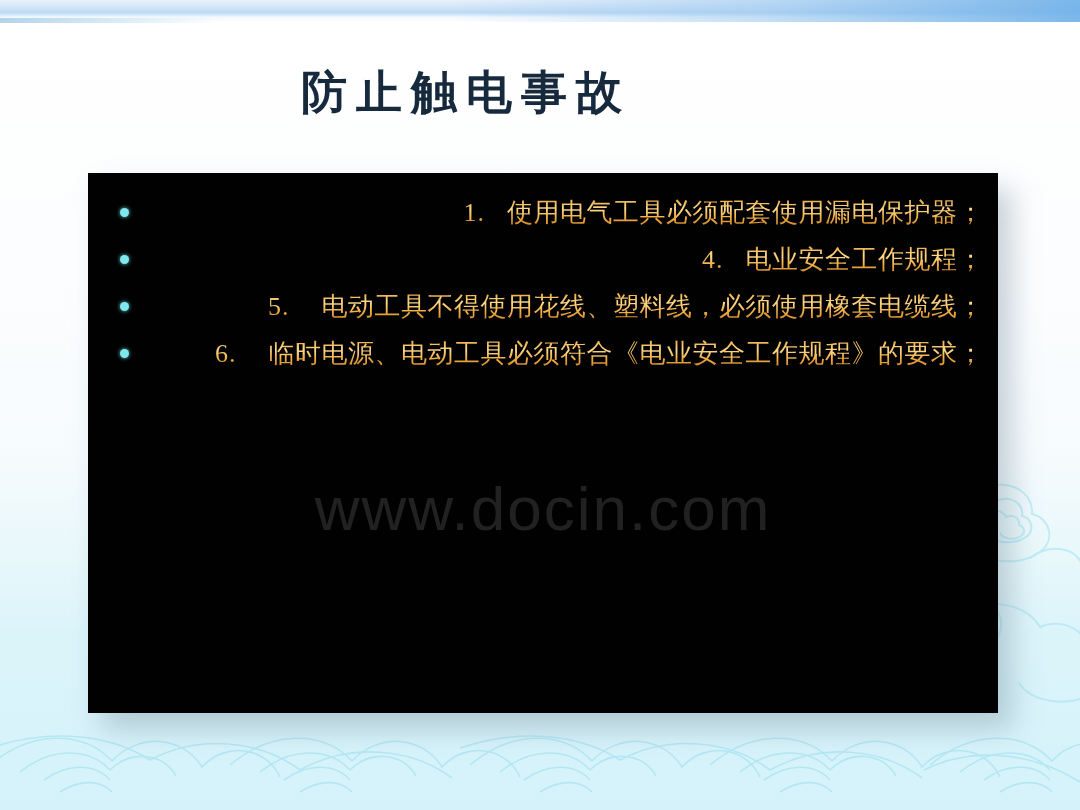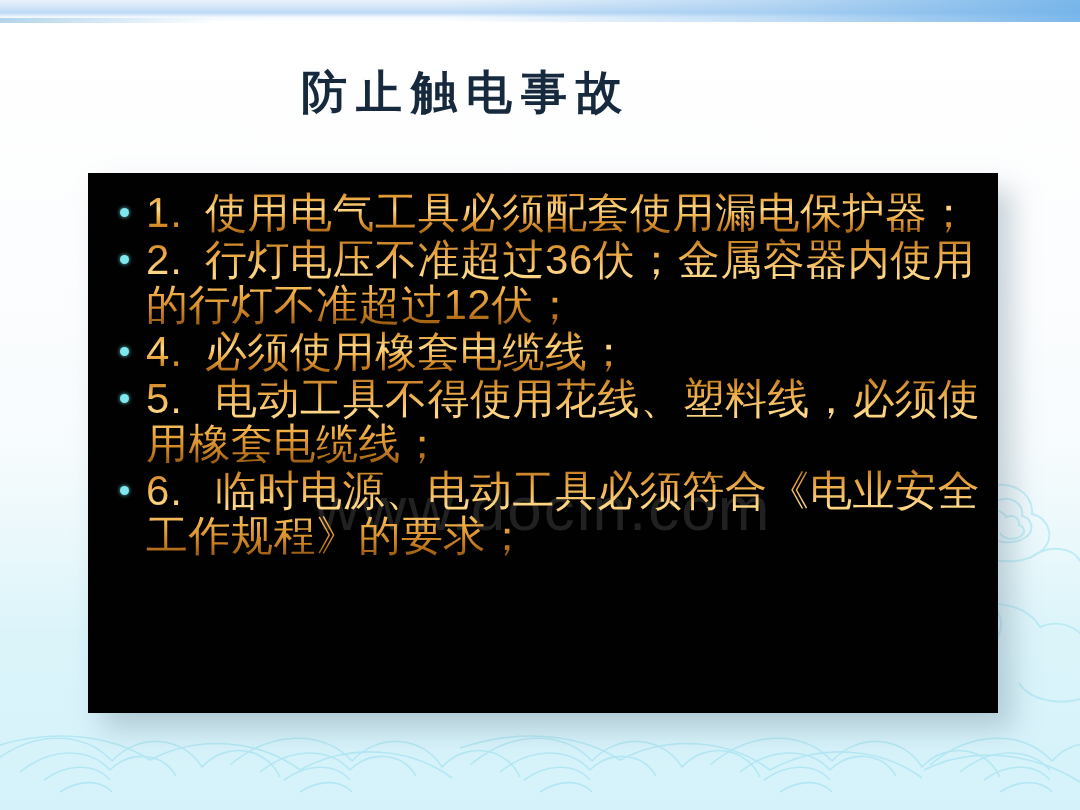--- a/index.html
+++ b/index.html
@@ -153,36 +153,37 @@
   .bullet {
     width: 9px;
     height: 9px;
     border-radius: 50%;
     background: #7fe8ec;
     box-shadow: 0 0 4px rgba(127,232,236,0.85);
   }
 
   .item-text {
     flex: 1 1 auto;
-    font-family: Liberation Sans, sans-serif;
-    font-size: 42px;
+    font-family: Liberation Serif, serif;
+    font-size: 26px;
     line-height: 45px;
     letter-spacing: 0.5px;
     background: linear-gradient(to bottom,
         #b8741e 0%,
         #e8a33c 16%,
         #ffd98a 42%,
         #f0ad44 62%,
         #c97f20 84%,
         #8c5410 100%);
     -webkit-background-clip: text;
     background-clip: text;
     color: transparent;
     -webkit-text-fill-color: transparent;
     text-shadow: none;
+    text-align: right;
   }
   .item-text .num { letter-spacing: 1px; }
   .gap-wide { display: inline-block; width: 22px; }
   .gap-narrow { display: inline-block; width: 10px; }
 </style>
 </head>
 <body>
 
 <div class="slide">
 
@@ -239,33 +240,27 @@
 
     <div class="list">
 
       <div class="item">
         <span class="bullet-cell">
           <span class="bullet"></span>
         </span>
         <span class="item-text"><span class="num">1.</span><span class="gap-wide"></span><span>使用电气工具必须配套使用漏电保护器；</span></span>
       </div>
 
-      <div class="item">
-        <span class="bullet-cell">
-          <span class="bullet"></span>
-        </span>
-        <span class="item-text"><span class="num">2.</span><span class="gap-wide"></span><span>行灯电压不准超过36伏；金属容器内使用的行灯不准超过12伏；</span></span>
-      </div>
-
-
-      <div class="item">
-        <span class="bullet-cell">
-          <span class="bullet"></span>
-        </span>
-        <span class="item-text"><span class="num">4.</span><span class="gap-wide"></span><span>必须使用橡套电缆线；</span></span>
+
+
+      <div class="item">
+        <span class="bullet-cell">
+          <span class="bullet"></span>
+        </span>
+        <span class="item-text"><span class="num">4.</span><span class="gap-wide"></span><span>电业安全工作规程；</span></span>
       </div>
 
       <div class="item">
         <span class="bullet-cell">
           <span class="bullet"></span>
         </span>
         <span class="item-text"><span class="num">5.</span><span class="gap-wide"></span><span class="gap-narrow"></span><span>电动工具不得使用花线、塑料线，必须使用橡套电缆线；</span></span>
       </div>
 
       <div class="item">

